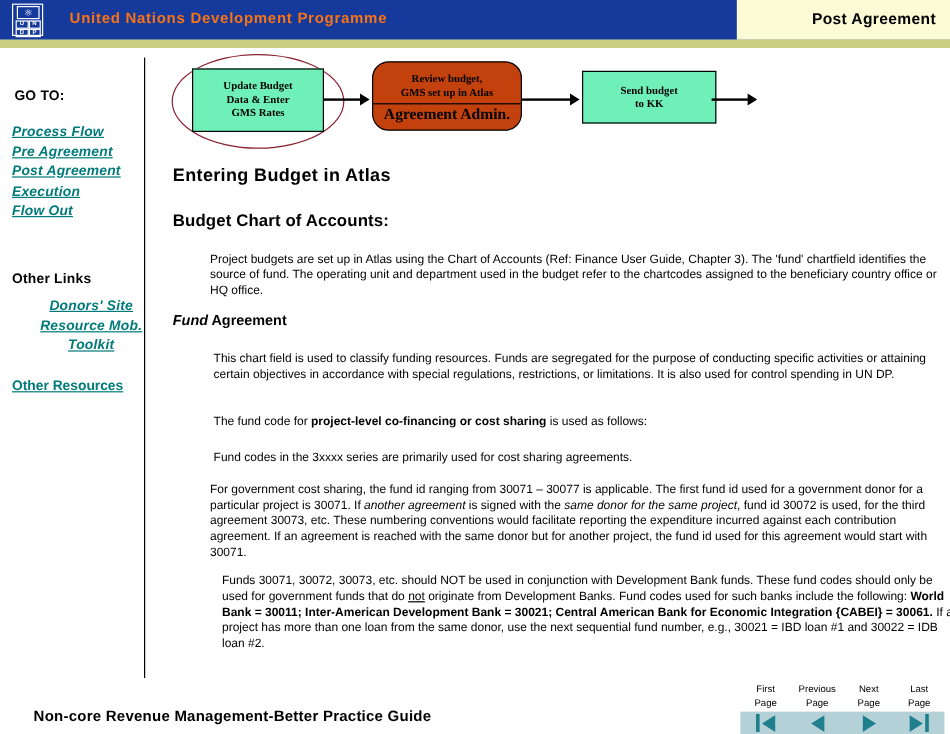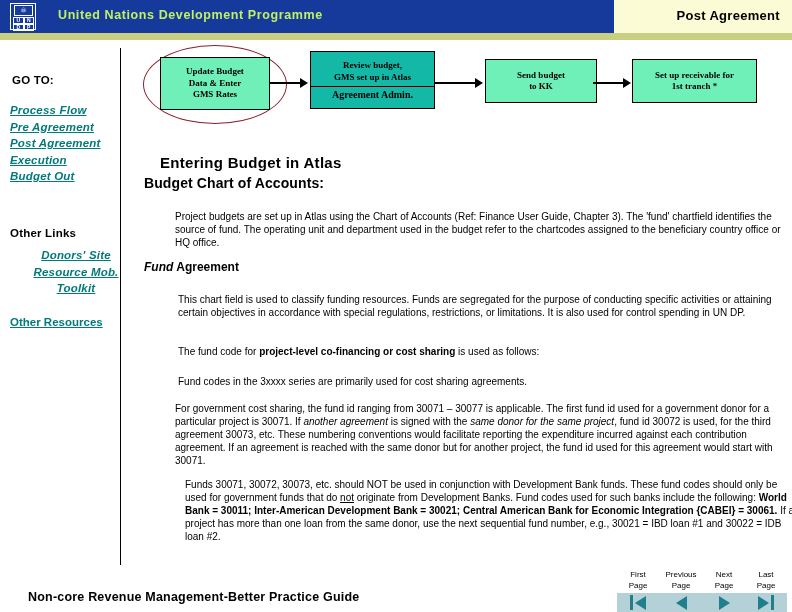--- a/index.html
+++ b/index.html
@@ -37,21 +37,21 @@
     gap:0;
   }
   .logo-letters span{
     border:1px solid #ffffff;box-sizing:border-box;
     color:#ffffff;font-size:5px;line-height:5px;
     display:flex;align-items:center;justify-content:center;
     font-weight:bold;font-family:"Liberation Sans",sans-serif;
   }
   .banner-title{
     position:absolute;left:58px;top:8px;
-    color:#bef264;font-size:12.5px;font-weight:bold;letter-spacing:0.6px;
+    color:#f97316;font-size:12.5px;font-weight:bold;letter-spacing:0.6px;
   }
   .banner-right{
     position:absolute;left:614px;top:0;width:178px;height:33px;
     background:#fbfbd6;
   }
   .banner-right-title{
     position:absolute;right:12px;top:8px;
     color:#000000;font-size:13px;font-weight:bold;letter-spacing:0.3px;
     white-space:nowrap;
   }
@@ -93,41 +93,41 @@
   .flow{position:absolute;left:130px;top:45px;width:650px;height:80px;}
   .fbox{
     position:absolute;box-sizing:border-box;
     border:1px solid #000000;
     text-align:center;
     font-family:"Liberation Serif", serif;
     font-weight:bold;color:#000000;
     display:flex;flex-direction:column;align-items:center;justify-content:center;
   }
   .fbox .l1{font-size:9px;line-height:11.5px;}
-  .fbox.orange{background:#14b8a6;}
+  .fbox.orange{background:#c2410c;border-radius:14px;}
   .fbox.green{background:#6ff0b8;}
   .fbox .divider{
     width:100%;height:1px;background:#000000;margin:3px 0 3px 0;
   }
-  .fbox .sub{font-size:10px;line-height:10px;}
+  .fbox .sub{font-size:13px;line-height:10px;}
   .arrow{position:absolute;height:2px;background:#000000;}
   .arrowhead{
     position:absolute;width:0;height:0;
     border-top:5px solid transparent;border-bottom:5px solid transparent;
     border-left:8px solid #000000;
   }
   .oval{
     position:absolute;left:13px;top:0px;width:142px;height:77px;
     border:1px solid #8b2030;border-radius:50%;
   }
 
   
   .content{position:absolute;left:130px;top:130px;width:660px;}
   h1.heading{
-    position:absolute;left:14px;top:8px;margin:16px;
+    position:absolute;left:14px;top:8px;margin:0;
     font-size:15px;font-weight:bold;letter-spacing:0.3px;color:#000;
   }
   .subheading{
     position:absolute;left:14px;top:45px;
     font-size:14px;font-weight:bold;letter-spacing:0.1px;color:#000;
   }
   .para{
     position:absolute;color:#000000;font-size:10px;line-height:13px;
     text-align:left;
   }
@@ -200,21 +200,21 @@
   </div>
   <div class="yellow-strip"></div>
 
   <div class="sidebar">
     <div class="goto-label">GO TO:</div>
     <div class="navlinks">
       <a class="navlink">Process Flow</a>
       <a class="navlink">Pre Agreement</a>
       <a class="navlink">Post Agreement</a>
       <a class="navlink">Execution</a>
-      <a class="navlink">Budget Out</a>
+      <a class="navlink">Flow Out</a>
     </div>
     <div class="other-links-label">Other Links</div>
     <div class="other-links">
       <a class="navlink">Donors' Site</a>
       <a class="navlink">Resource Mob.</a>
       <a class="navlink">Toolkit</a>
     </div>
     <a class="other-resources">Other Resources</a>
   </div>
   <div class="vdivider"></div>
@@ -243,24 +243,20 @@
     <div class="arrowhead" style="left:345px;top:33px;"></div>
 
     <div class="fbox green" style="left:355px;top:14px;width:112px;height:44px;">
       <div class="l1">Send budget</div>
       <div class="l1">to KK</div>
     </div>
 
     <div class="arrow" style="left:463px;top:37px;width:36px;"></div>
     <div class="arrowhead" style="left:493px;top:33px;"></div>
 
-    <div class="fbox green" style="left:502px;top:14px;width:125px;height:44px;">
-      <div class="l1">Set up receivable for</div>
-      <div class="l1">1st tranch *</div>
-    </div>
   </div>
 
   <div class="content">
 
     <h1 class="heading">Entering Budget in Atlas</h1>
 
     <div class="subheading">Budget Chart of Accounts:</div>
 
     <div class="para p1">Project budgets are set up in Atlas using the Chart of Accounts (Ref: Finance User Guide, Chapter 3). The 'fund' chartfield identifies the source of fund.   The operating unit and department  used in the budget refer to the chartcodes assigned to the beneficiary country office or HQ office.</div>
 

